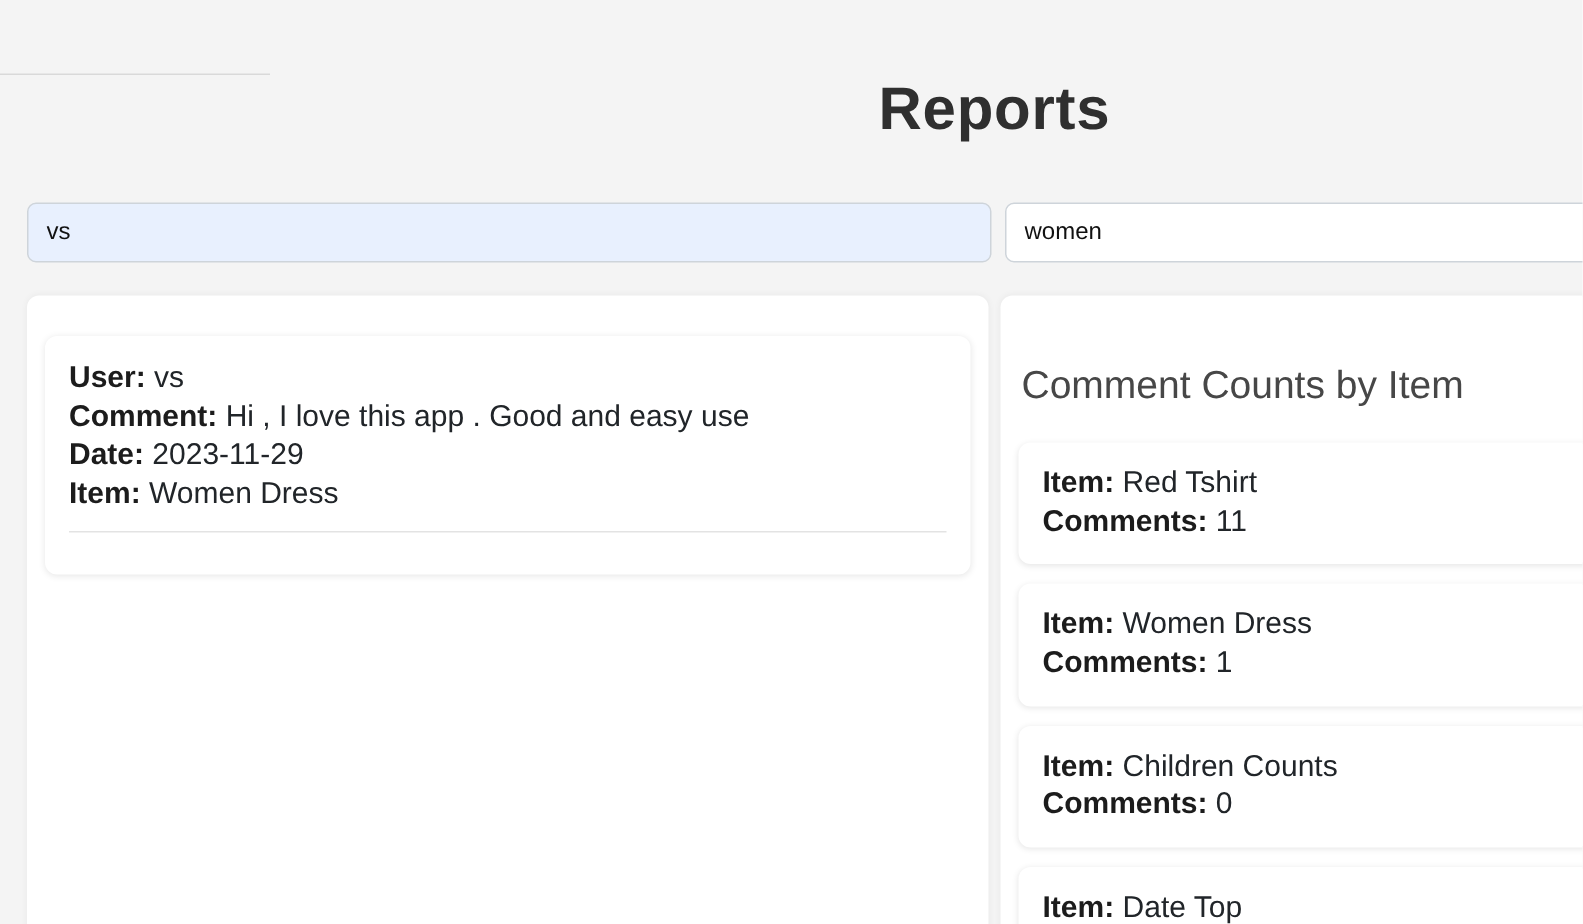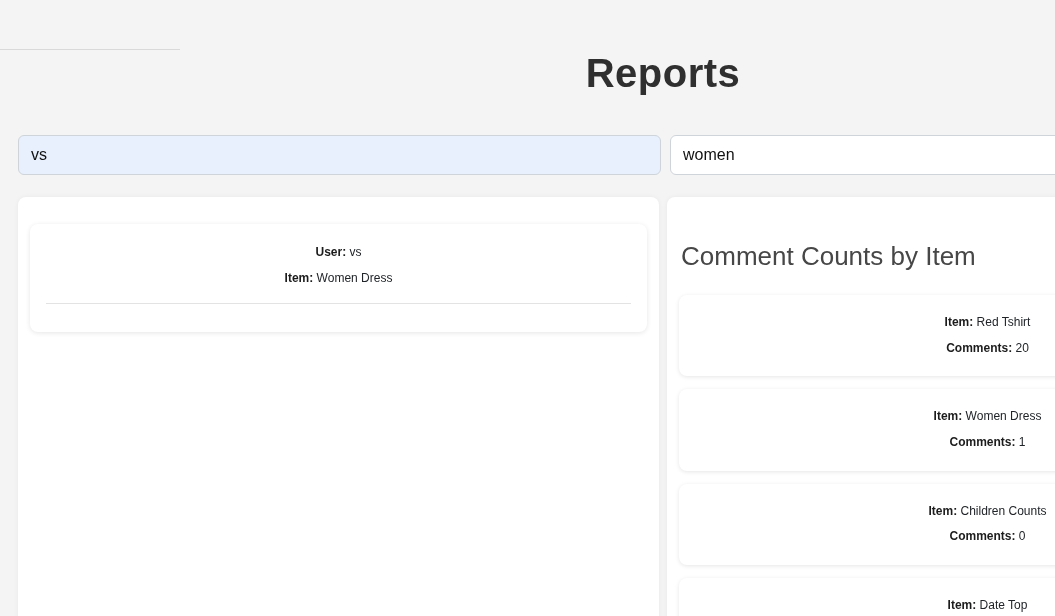--- a/index.html
+++ b/index.html
@@ -58,24 +58,23 @@
   }
   .comment-card {
     margin-top: 15px;
     background: #ffffff;
     border-radius: 8px;
     box-shadow: 0 1px 5px rgba(0,0,0,0.10);
     padding: 16px 16px 28px 16px;
   }
   .comment-card .line,
   .count-card .line {
-    font-size: 12px;
+    font-size: 20px;
     line-height: 25.6px;
     color: #212529;
-    text-align: center;
   }
   .comment-card .line b,
   .count-card .line b { font-weight: bold; color: #1c1c1c; }
   .card-rule {
     border: none;
     border-top: 1px solid #e3e3e3;
     margin: 12px 0 0 0;
   }
   .counts-heading {
     margin: 32px 0 23px 2px;
@@ -103,32 +102,34 @@
   <div class="filters">
     <input class="filter-input autofilled" type="text" value="vs" style="">
     <input class="filter-input" type="text" value="women" style="">
   </div>
 
   <div class="columns">
     <section class="panel">
       <div id="comments-list">
   <article class="comment-card">
     <p class="line"><b>User:</b> <span>vs</span></p>
+    <p class="line"><b>Comment:</b> <span>Hi , I love this app . Good and easy use</span></p>
+    <p class="line"><b>Date:</b> <span>2023-11-29</span></p>
     <p class="line"><b>Item:</b> <span>Women Dress</span></p>
     <hr class="card-rule">
   </article>
 </div>
     </section>
 
     <section class="panel">
       <h2 class="counts-heading">Comment Counts by Item</h2>
       <div id="counts-list">
   <article class="count-card">
     <p class="line"><b>Item:</b> <span>Red Tshirt</span></p>
-    <p class="line"><b>Comments:</b> <span>20</span></p>
+    <p class="line"><b>Comments:</b> <span>11</span></p>
   </article>
 
   <article class="count-card">
     <p class="line"><b>Item:</b> <span>Women Dress</span></p>
     <p class="line"><b>Comments:</b> <span>1</span></p>
   </article>
 
   <article class="count-card">
     <p class="line"><b>Item:</b> <span>Children Counts</span></p>
     <p class="line"><b>Comments:</b> <span>0</span></p>

